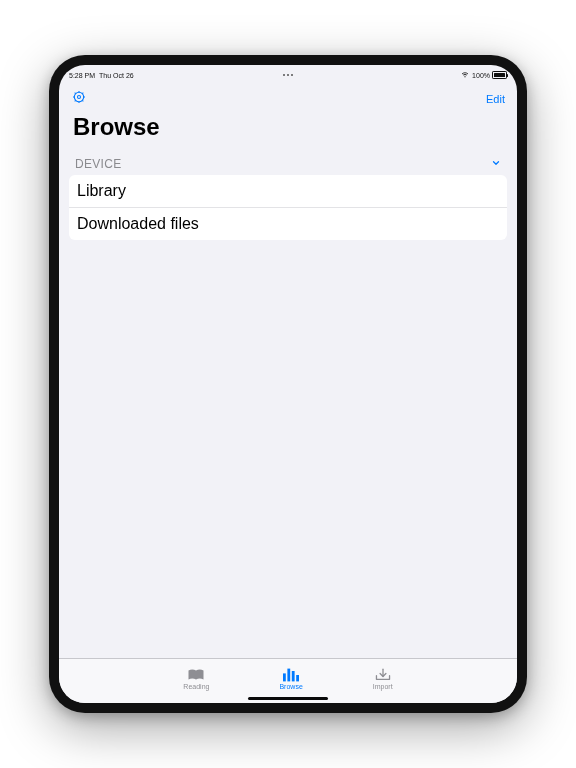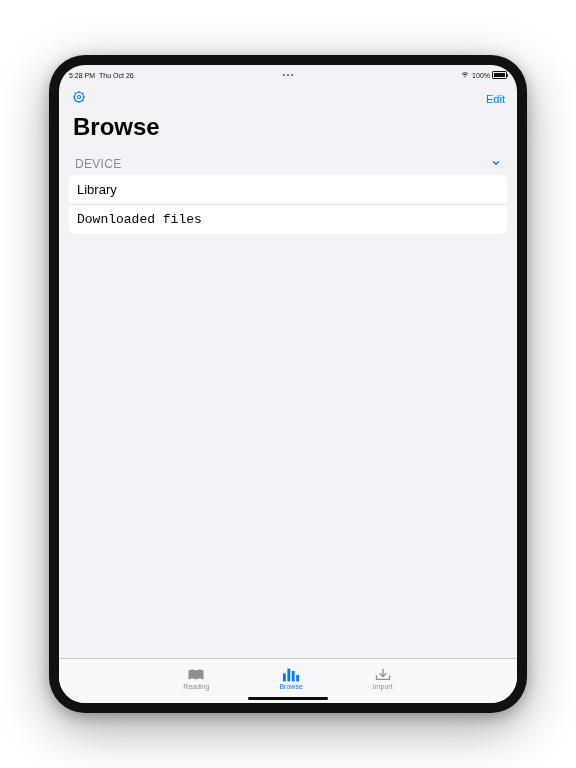--- a/index.html
+++ b/index.html
@@ -95,23 +95,23 @@
     padding: 10px 6px 4px 6px;
     color:#8a8a8e; font-size:12px; letter-spacing:0.3px;gap:38px;
   }
   .chev { color:#007aff; }
   .list {
     background:#fff; border-radius:6px; overflow:hidden;
   }
   .row {
     display:flex; align-items:center; gap:6px;
     padding: 7px 8px;
-    font-size:13px; color:#000;
-  }
-  .row + .row { border-top:0.5px solid #e3e3e6;font-family:Liberation Mono, monospace; }
+    font-size:16px; color:#000;
+  }
+  .row + .row { border-top:0.5px solid #e3e3e6; }
   .server-icon {
     width:12px; height:10px; display:flex; align-items:center; justify-content:center;
   }
   
   .tabbar {
     height: 40px;
     border-top: 0.5px solid #c7c7cc;
     background: rgba(248,248,250,0.96);
     display:flex; align-items:center; justify-content:center; gap:70px;
     flex:0 0 auto;

